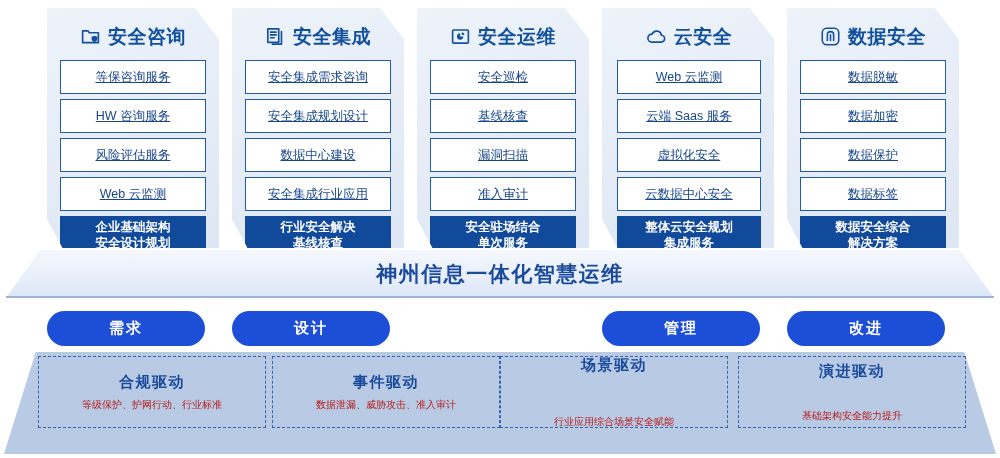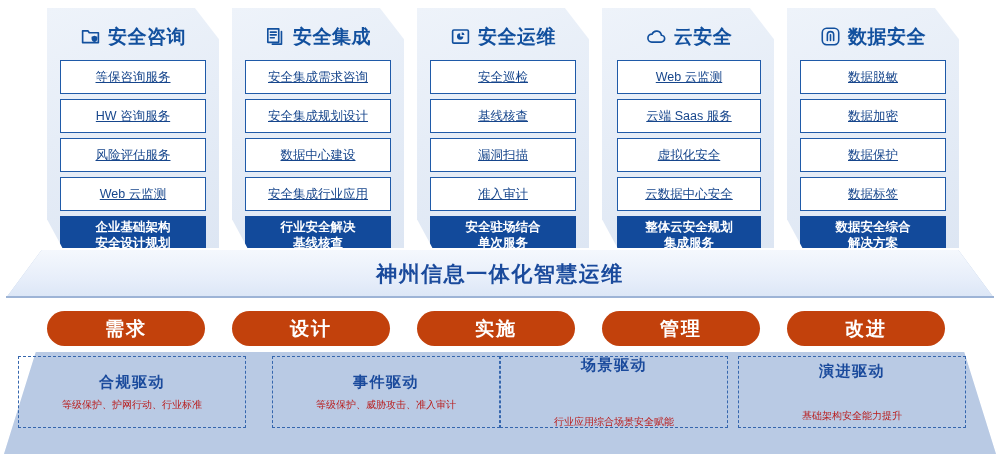--- a/index.html
+++ b/index.html
@@ -123,23 +123,23 @@
     position: absolute;
     left: 0; top: 311px;
     width: 1000px; height: 38px;
   }
   .stage-pill {
     position: absolute;
     top: 0;
     width: 158px;
     height: 35px;
     border-radius: 18px;
-    background: #c2410c;
+    background: #1d4ed8;
     color: #ffffff;
-    font-size: 19px;
+    font-size: 15px;
     font-weight: bold;
     letter-spacing: 2px;
     display: flex; align-items: center; justify-content: center;
   }
   .stage-pill.s1 { left: 47px; }
   .stage-pill.s2 { left: 232px; }
   .stage-pill.s3 { left: 417px; }
   .stage-pill.s4 { left: 602px; }
   .stage-pill.s5 { left: 787px; }
 
@@ -172,21 +172,21 @@
     width: 228px;
     height: 72px;
     border: 1.6px dashed #3566ad;
     background: transparent;
     display: flex;
     flex-direction: column;
     align-items: center;
     justify-content: center;
     gap: 6px;
   }
-  .driver-box.d1 { left: 18px; }
+  .driver-box.d1 { left: 38px; }
   .driver-box.d2 { left: 272px; }
   .driver-box.d3 { left: 500px; width: 228px; gap: 40px; }
   .driver-box.d4 { left: 738px; width: 228px; gap: 28px; }
   .driver-title {
     font-size: 15px;
     font-weight: bold;
     color: #1a4a9c;
     letter-spacing: 1.5px;
     white-space: nowrap;
   }
@@ -308,35 +308,34 @@
 
   <div class="banner-edge"></div>
   <div class="banner">
     <span class="banner-text">神州信息一体化智慧运维</span>
   </div>
   <div class="banner-underline"></div>
 
   <div class="stages">
     <div class="stage-pill s1">需求</div>
     <div class="stage-pill s2">设计</div>
-    <div class="stage-pill s3">实施</div>
     <div class="stage-pill s4">管理</div>
     <div class="stage-pill s5">改进</div>
   </div>
 
   <div class="drivers-wrap"></div>
   <div class="drivers-wrap-border"></div>
   <div class="drivers">
     <div class="driver-box d1">
       <span class="driver-title">合规驱动</span>
       <span class="driver-sub">等级保护、护网行动、行业标准</span>
     </div>
     <div class="driver-box d2">
       <span class="driver-title">事件驱动</span>
-      <span class="driver-sub">等级保护、威胁攻击、准入审计</span>
+      <span class="driver-sub">数据泄漏、威胁攻击、准入审计</span>
     </div>
     <div class="driver-box d3">
       <span class="driver-title">场景驱动</span>
       <span class="driver-sub">行业应用综合场景安全赋能</span>
     </div>
     <div class="driver-box d4">
       <span class="driver-title">演进驱动</span>
       <span class="driver-sub">基础架构安全能力提升</span>
     </div>
   </div>

